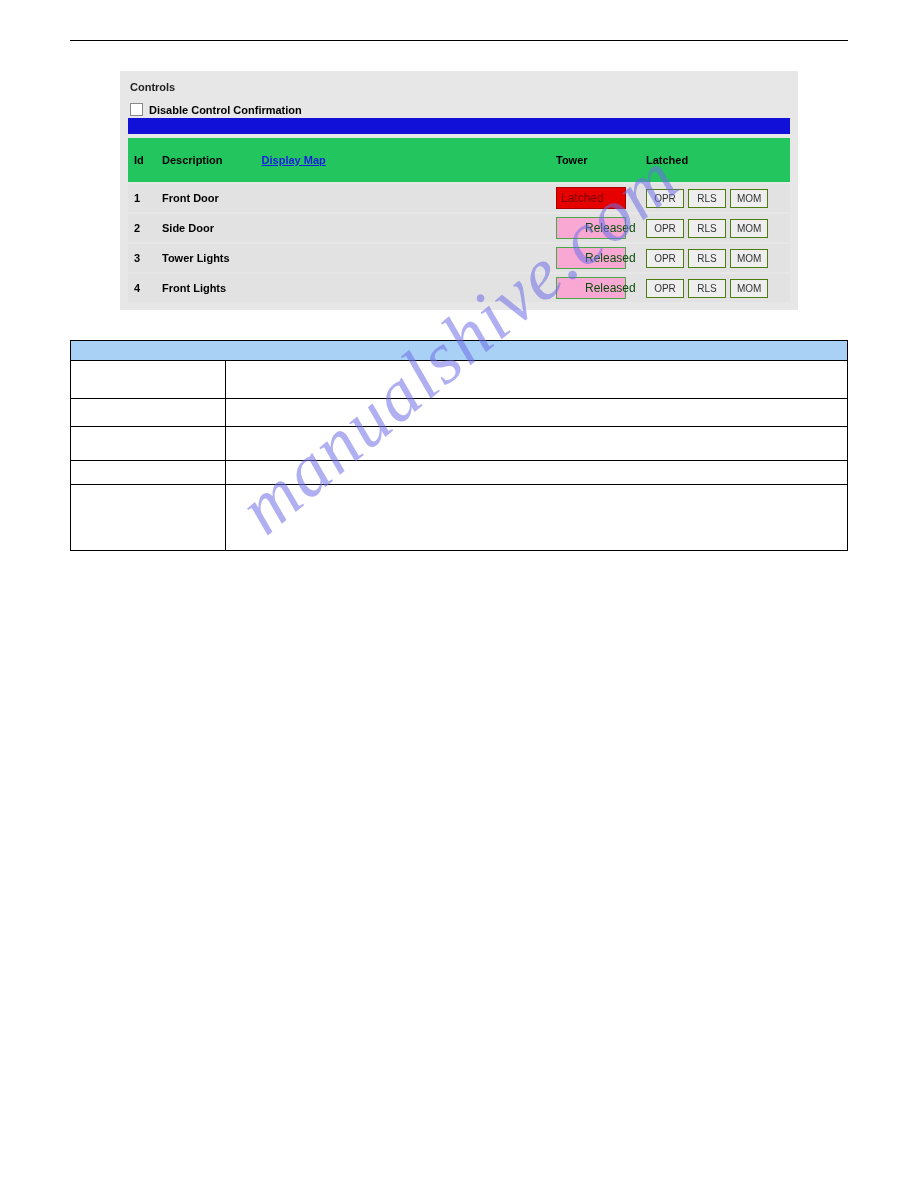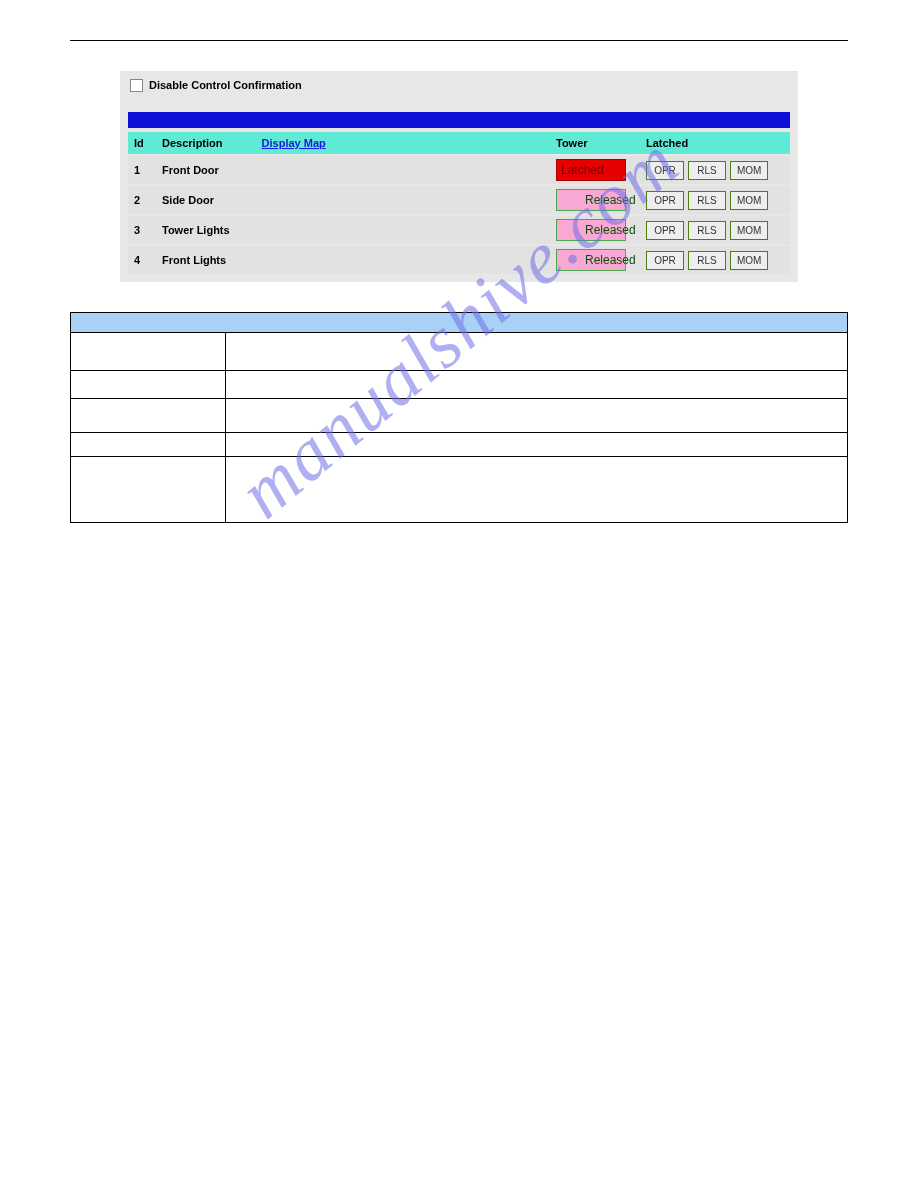--- a/index.html
+++ b/index.html
@@ -25,23 +25,23 @@
     padding: 6px 8px 6px 8px;
   }
   .controls-title {
     font-weight: bold;
     font-size: 11px;
     color: #222;
     padding: 4px 2px 8px 2px;
   }
   .disable-row {
     display: flex;
-    align-items: flex-start;
+    align-items: center;
     gap: 6px;
-    padding: 2px 2px 20px 2px;
+    padding: 2px 2px 2px 2px;
   }
   .checkbox {
     width: 13px;
     height: 13px;
     border: 1px solid #888;
     background: #fff;
     display: inline-block;
   }
   .disable-label {
     font-weight: bold;
@@ -53,22 +53,22 @@
     margin-bottom: 2px;
   }
   .controls-table {
     width: 100%;
     border-collapse: separate;
     border-spacing: 0 2px;
   }
   .controls-table th {
     text-align: left;
     font-weight: bold;
-    background: #5eead4;
-    padding: 5px 6px;
+    background: #22c55e;
+    padding: 16px 6px;
     font-size: 11px;
   }
   .controls-table td {
     background: #e2e2e2;
     padding: 3px 6px;
     font-size: 11px;
     vertical-align: middle;
   }
   .controls-table tr.datarow td:first-child {
     font-weight: bold;
@@ -152,20 +152,21 @@
     letter-spacing: 2px;
   }
 </style>
 </head>
 <body>
 
 <div class="page">
   <div class="top-rule"></div>
 
   <div class="controls-panel">
+    <div class="controls-title">Controls</div>
 
     <div class="disable-row">
       <span class="checkbox"></span>
       <span class="disable-label">Disable Control Confirmation</span>
     </div>
 
     <div class="blue-bar"></div>
 
     <table class="controls-table">
       <thead>

